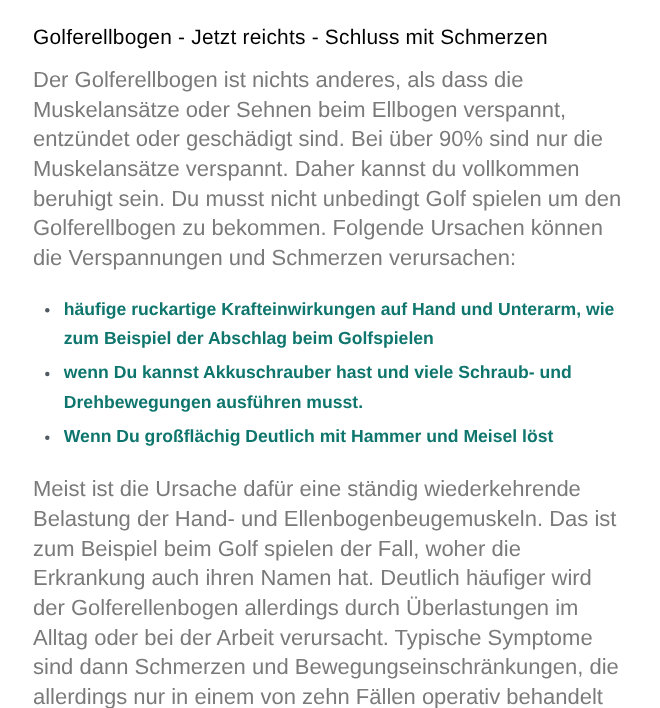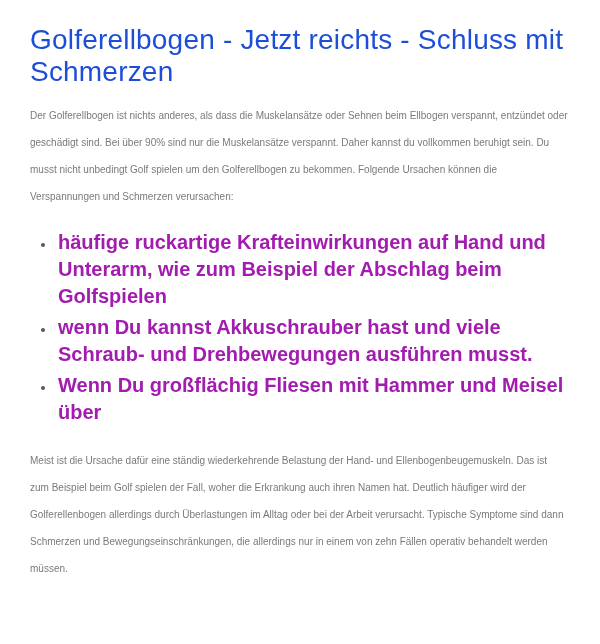--- a/index.html
+++ b/index.html
@@ -13,61 +13,61 @@
     overflow: hidden;
     font-family: "Liberation Sans", "DejaVu Sans", sans-serif;
     -webkit-font-smoothing: antialiased;
   }
   .article {
     padding: 20px 32px 30px 30px;
     box-sizing: border-box;
   }
   h1.article-title {
     margin: 4px 0 14px 0;
-    font-size: 28px;
+    font-size: 19px;
     font-weight: 400;
     line-height: 1.14;
-    color: #1d4ed8;
+    color: #000000;
     letter-spacing: 0.2px;
   }
   p.body-text {
     margin: 0 0 19px 0;
-    font-size: 10px;
+    font-size: 20px;
     line-height: 27px;
     font-weight: 400;
     color: #7a7a7a;
   }
   ul.causes-list {
     margin: 0 0 21px 0;
     padding: 0 0 0 26px;
     list-style: disc;
   }
   ul.causes-list li {
-    font-size: 20px;
+    font-size: 16px;
     line-height: 27px;
     font-weight: 700;
-    color: #a21caf;
+    color: #0f766e;
     margin: 0 0 4px 0;
     padding-left: 2px;
   }
   ul.causes-list li::marker {
     color: #515a61;
     font-size: 13px;
   }
 </style>
 </head>
 <body>
 
 <div class="article">
 
   <h1 class="article-title">Golferellbogen - Jetzt reichts - Schluss mit Schmerzen</h1>
 
   <p class="body-text">Der Golferellbogen ist nichts anderes, als dass die Muskelansätze oder Sehnen beim Ellbogen verspannt, entzündet oder geschädigt sind. Bei über 90% sind nur die Muskelansätze verspannt. Daher kannst du vollkommen beruhigt sein. Du musst nicht unbedingt Golf spielen um den Golferellbogen zu bekommen. Folgende Ursachen können die Verspannungen und Schmerzen verursachen:</p>
 
   <ul class="causes-list">
     <li>häufige ruckartige Krafteinwirkungen auf Hand und Unterarm, wie zum Beispiel der Abschlag beim Golfspielen</li>
     <li>wenn Du kannst Akkuschrauber hast und viele Schraub- und Drehbewegungen ausführen musst.</li>
-    <li>Wenn Du großflächig Fliesen mit Hammer und Meisel über</li>
+    <li>Wenn Du großflächig Deutlich mit Hammer und Meisel löst</li>
   </ul>
 
   <p class="body-text">Meist ist die Ursache dafür eine ständig wiederkehrende Belastung der Hand- und Ellenbogenbeugemuskeln. Das ist zum Beispiel beim Golf spielen der Fall, woher die Erkrankung auch ihren Namen hat. Deutlich häufiger wird der Golferellenbogen allerdings durch Überlastungen im Alltag oder bei der Arbeit verursacht. Typische Symptome sind dann Schmerzen und Bewegungseinschränkungen, die allerdings nur in einem von zehn Fällen operativ behandelt werden müssen.</p>
 
 </div>
 
 </body></html>

